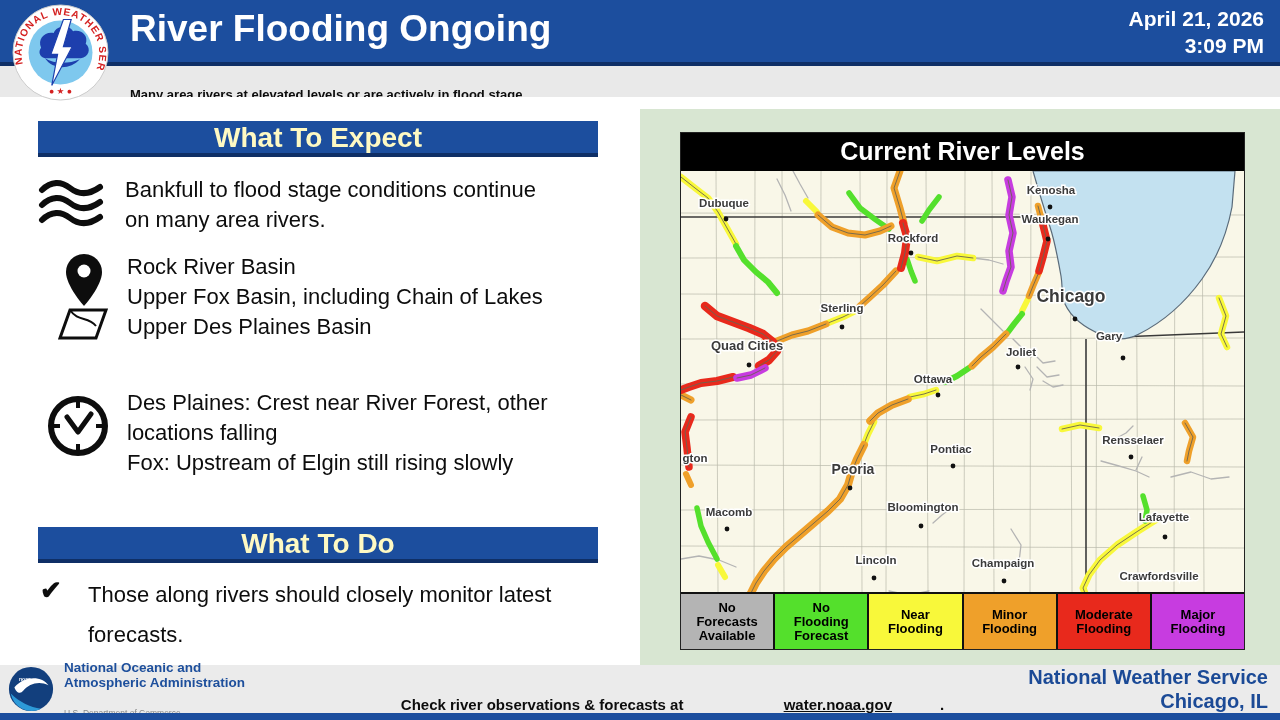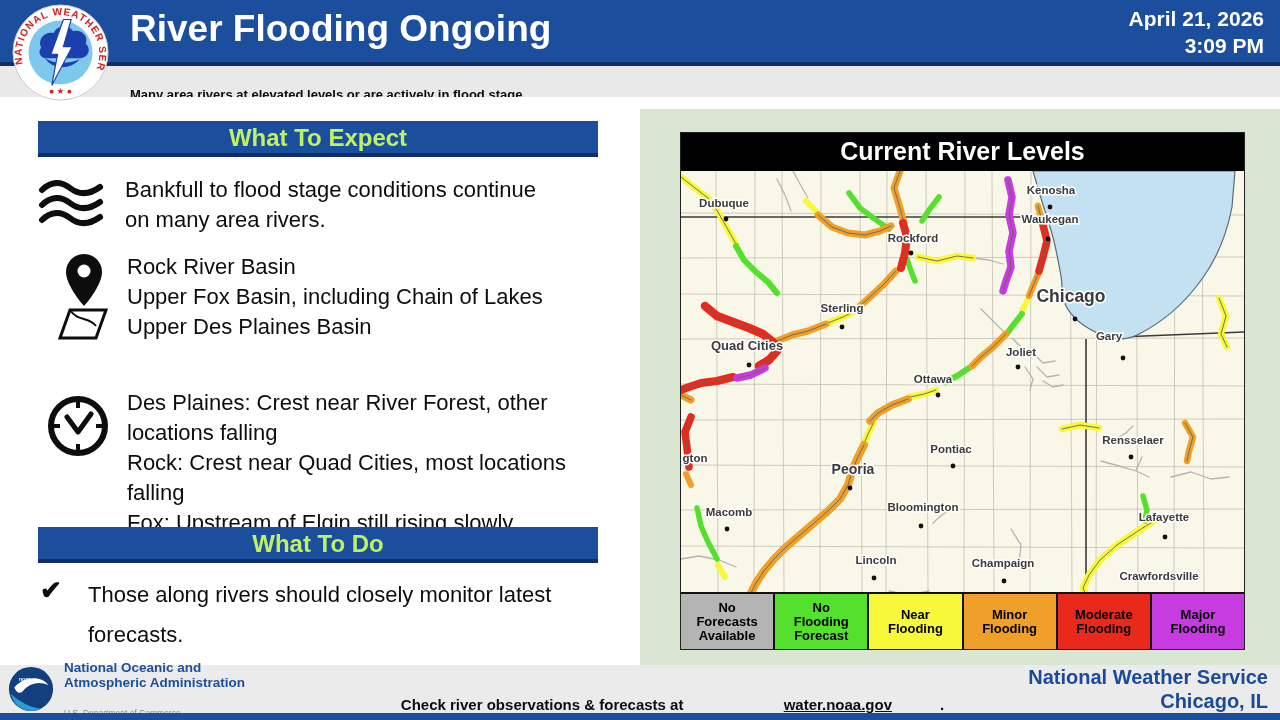--- a/index.html
+++ b/index.html
@@ -17,21 +17,21 @@
 
   .subtitle-bar { position:absolute; top:66px; left:0; width:1280px; height:31px; background:#e9e9e9; }
   .subtitle-bar span { position:absolute; left:130px; top:21px; font-size:13px; font-weight:bold; color:#0d0d0d; }
 
   
   .left-panel { position:absolute; top:97px; left:0; width:640px; height:568px; background:#ffffff; }
   .right-panel { position:absolute; top:109px; left:640px; width:640px; height:568px; background:#d8e6d2; }
 
   .section-bar { position:absolute; left:38px; width:560px; height:36px; background:#1c4e9e;
                  border-bottom:4px solid #0f2f66; text-align:center; }
-  .section-bar span { color:#bef264; font-size:24px; font-weight:bold; line-height:34px; }
+  .section-bar span { color:#fef9c3; font-size:28px; font-weight:bold; line-height:34px; }
 
   .body-text { font-size:22px; color:#0d0d0d; line-height:30px; }
 
   .item-icon { position:absolute; }
 
   
   .map-card { position:absolute; left:40px; top:23px; width:565px; border:1px solid #222; background:#f9f7e8; }
   .map-title { height:38px; background:#000; text-align:center; }
   .map-title span { color:#fff; font-size:25px; font-weight:bold; line-height:37px; }
   .map-svg { display:block; width:563px; height:421px; background:#f9f7e8; }
@@ -117,21 +117,20 @@
     <svg class="item-icon" style="left:46px; top:297px;" width="64" height="64" viewBox="0 0 64 64">
       <circle cx="32" cy="32" r="27" fill="none" stroke="#0d0d0d" stroke-width="6"></circle>
       <rect x="30" y="8" width="4" height="6" fill="#0d0d0d"></rect>
       <rect x="30" y="50" width="4" height="6" fill="#0d0d0d"></rect>
       <rect x="8" y="30" width="6" height="4" fill="#0d0d0d"></rect>
       <rect x="50" y="30" width="6" height="4" fill="#0d0d0d"></rect>
       <polyline points="21,23 32,38 45,20" fill="none" stroke="#0d0d0d" stroke-width="5" stroke-linecap="round" stroke-linejoin="round"></polyline>
     </svg>
     <div class="body-text" style="position:absolute; left:127px; top:263px; width:478px;margin-top:28px;">
       <div>Des Plaines: Crest near River Forest, other locations falling</div>
-      <div>Rock: Crest near Quad Cities, most locations falling</div>
       <div>Fox: Upstream of Elgin still rising slowly</div>
     </div>
 
     <div class="section-bar" style="top:430px;">
       <span>What To Do</span>
     </div>
 
     <div style="position:absolute; left:40px; top:478px; font-size:26px; font-weight:bold; color:#0d0d0d;">✔</div>
     <div class="body-text" style="position:absolute; left:88px; top:478px; width:490px; line-height:40px;">Those along rivers should closely monitor latest forecasts.</div>
   </div>

